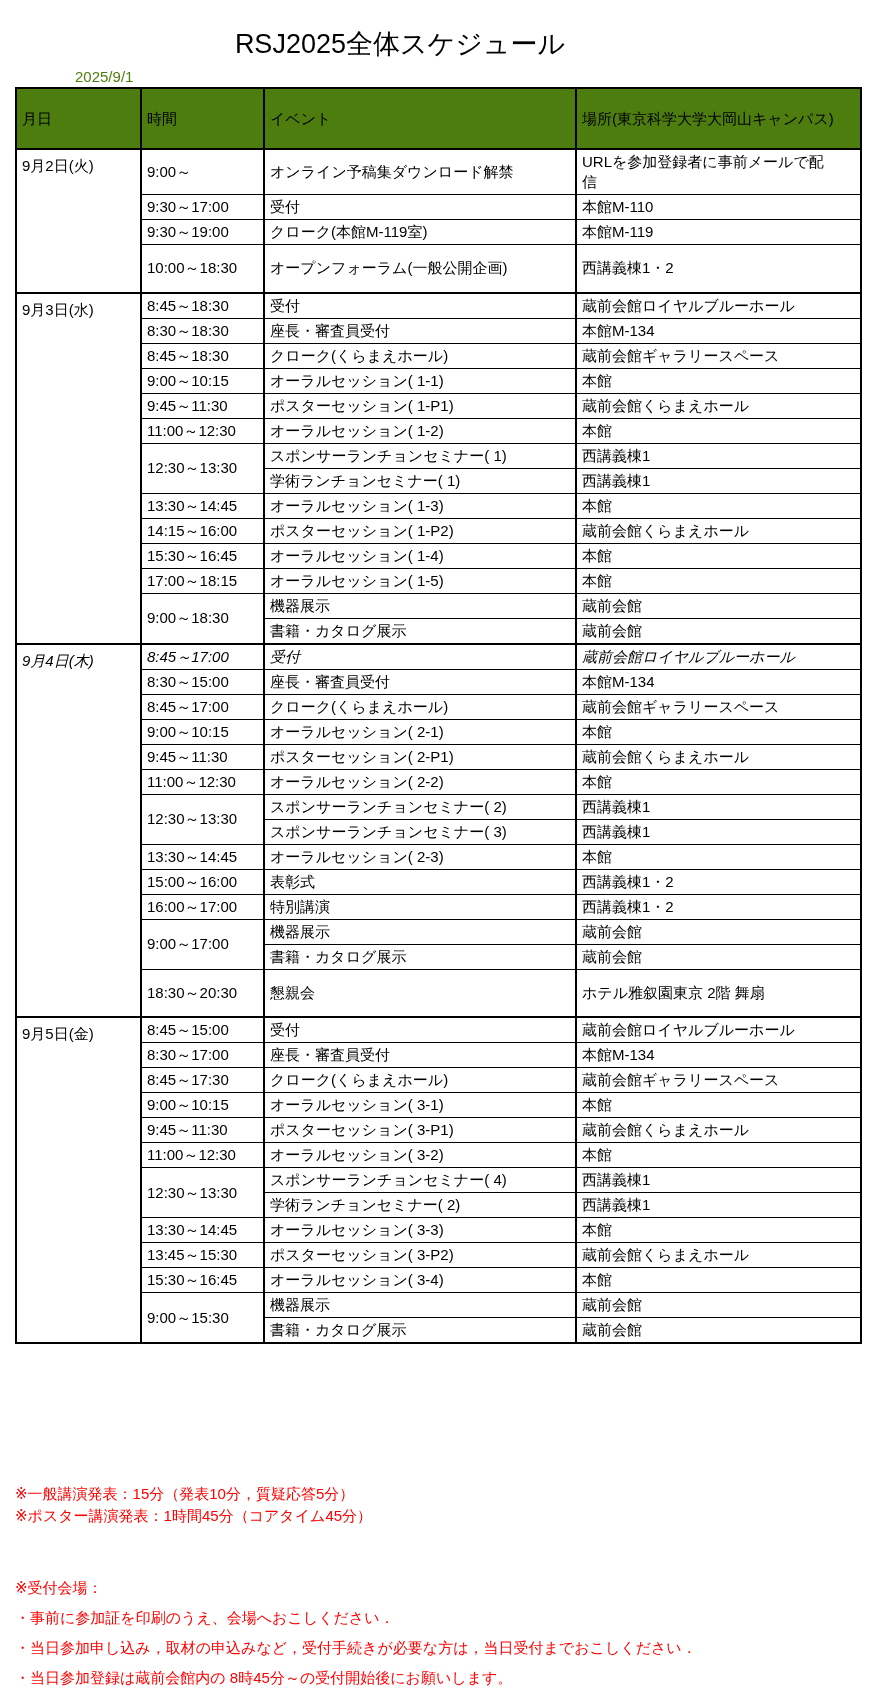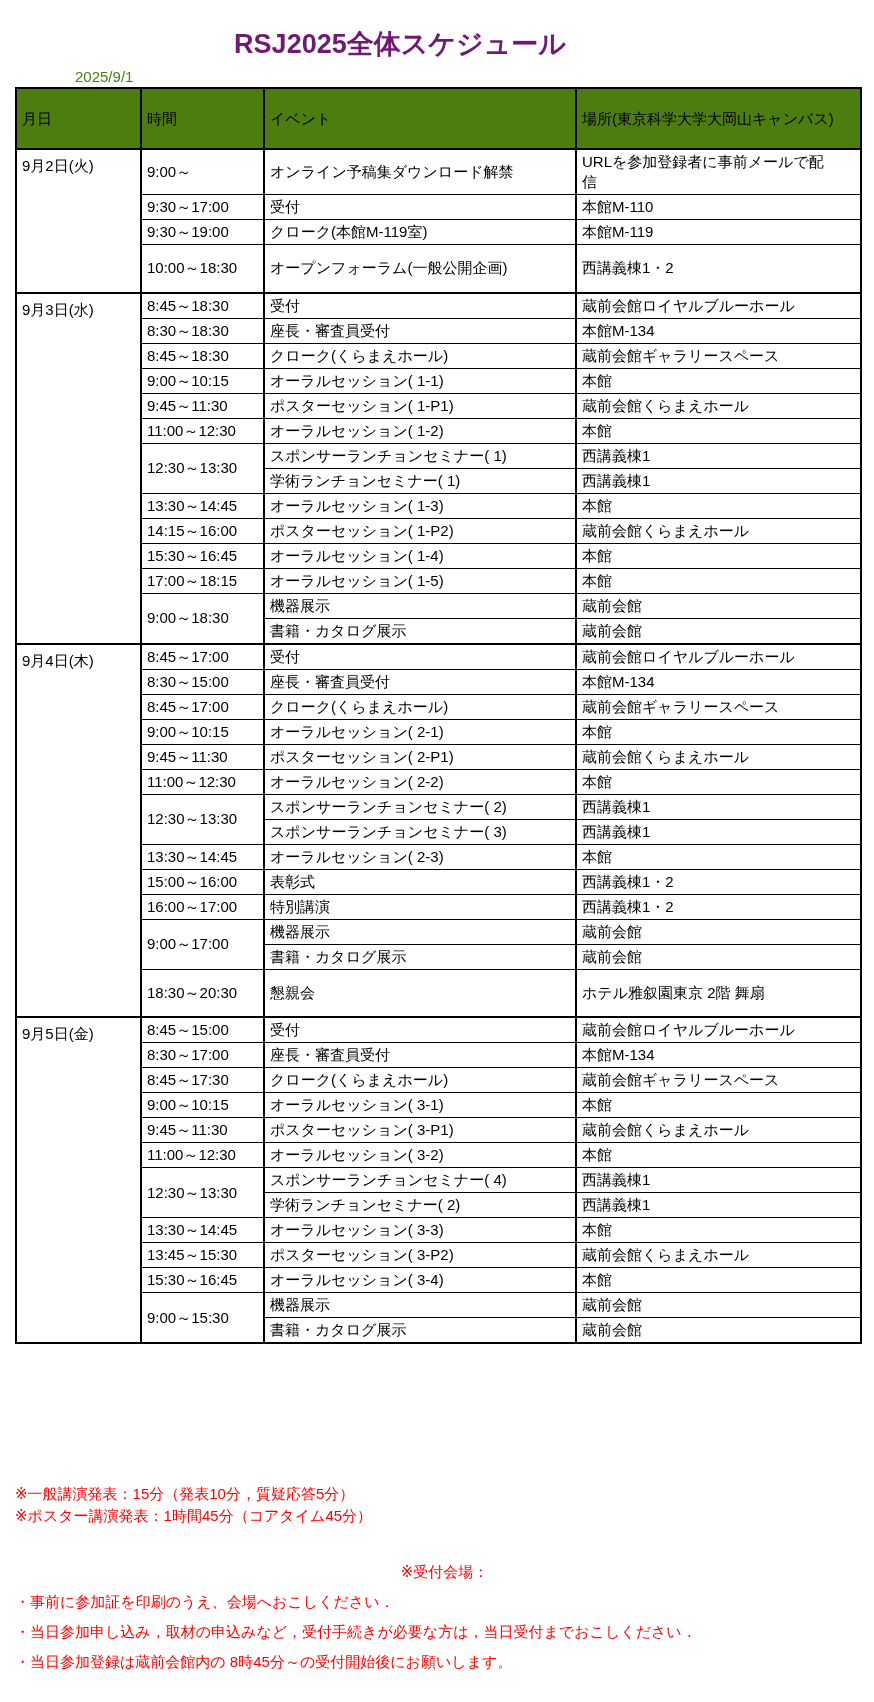--- a/index.html
+++ b/index.html
@@ -3,21 +3,21 @@
 <meta charset="utf-8">
 <style>
   html,body{margin:0;padding:0;background:#ffffff;}
   body{
     width:874px;height:1702px;overflow:hidden;
     font-family:"Liberation Sans","DejaVu Sans",sans-serif;
     color:#000;
   }
   .page-title{
     width:800px;margin:26px 0 6px 0;
-    text-align:center;font-size:27px;font-weight:bold;color:#701a75;
+    text-align:center;font-size:27px;font-weight:normal;color:#000000;
   }
   .date-label{
     margin:0 0 2px 75px;font-size:15px;color:#4d7c0f;
   }
   table.schedule{
     margin-left:15px;width:845px;
     border-collapse:collapse;table-layout:fixed;
     border:2px solid #000;
     font-size:15px;
   }
@@ -38,21 +38,21 @@
   }
   tbody.day-group{border-top:2px solid #000;}
   tr.gs td{border-top-width:2px;}
   td.date-cell{vertical-align:top;padding-top:6px;white-space:nowrap;}
   td.time-cell{vertical-align:middle;white-space:nowrap;}
   td.event-cell{vertical-align:middle;}
   td.place-cell{vertical-align:middle;padding-right:28px;}
   .notes{margin:140px 0 0 15px;}
   .note{font-size:15px;line-height:20px;margin-bottom:10px;}
   .note.tight{margin-bottom:2px;}
-  .note.gap-large{margin-top:36px;text-align:center;}
+  .note.gap-large{margin-top:52px;}
   .note.red{color:#ff0000;}
   .note.black{color:#000000;}
 </style>
 </head>
 <body>
 
 <div class="page-title">RSJ2025全体スケジュール</div>
 <div class="date-label">2025/9/1</div>
 
 <table class="schedule" id="schedule-table">
@@ -158,21 +158,21 @@
         <td class="time-cell" rowspan="2">9:00～18:30</td>
         <td class="event-cell">機器展示</td>
         <td class="place-cell">蔵前会館</td>
       </tr>
       <tr style="height: 24px;">
         <td class="event-cell">書籍・カタログ展示</td>
         <td class="place-cell">蔵前会館</td>
       </tr>
     </tbody>
     <tbody class="day-group">
-      <tr class="gs" style="height: 24px;">
+      <tr class="gs" style="height: 24px; font-style: italic;">
         <td class="date-cell" rowspan="14">9月4日(木)</td>
         <td class="time-cell">8:45～17:00</td>
         <td class="event-cell">受付</td>
         <td class="place-cell">蔵前会館ロイヤルブルーホール</td>
       </tr>
       <tr style="height: 24px;">
         <td class="time-cell">8:30～15:00</td>
         <td class="event-cell">座長・審査員受付</td>
         <td class="place-cell">本館M-134</td>
       </tr>

